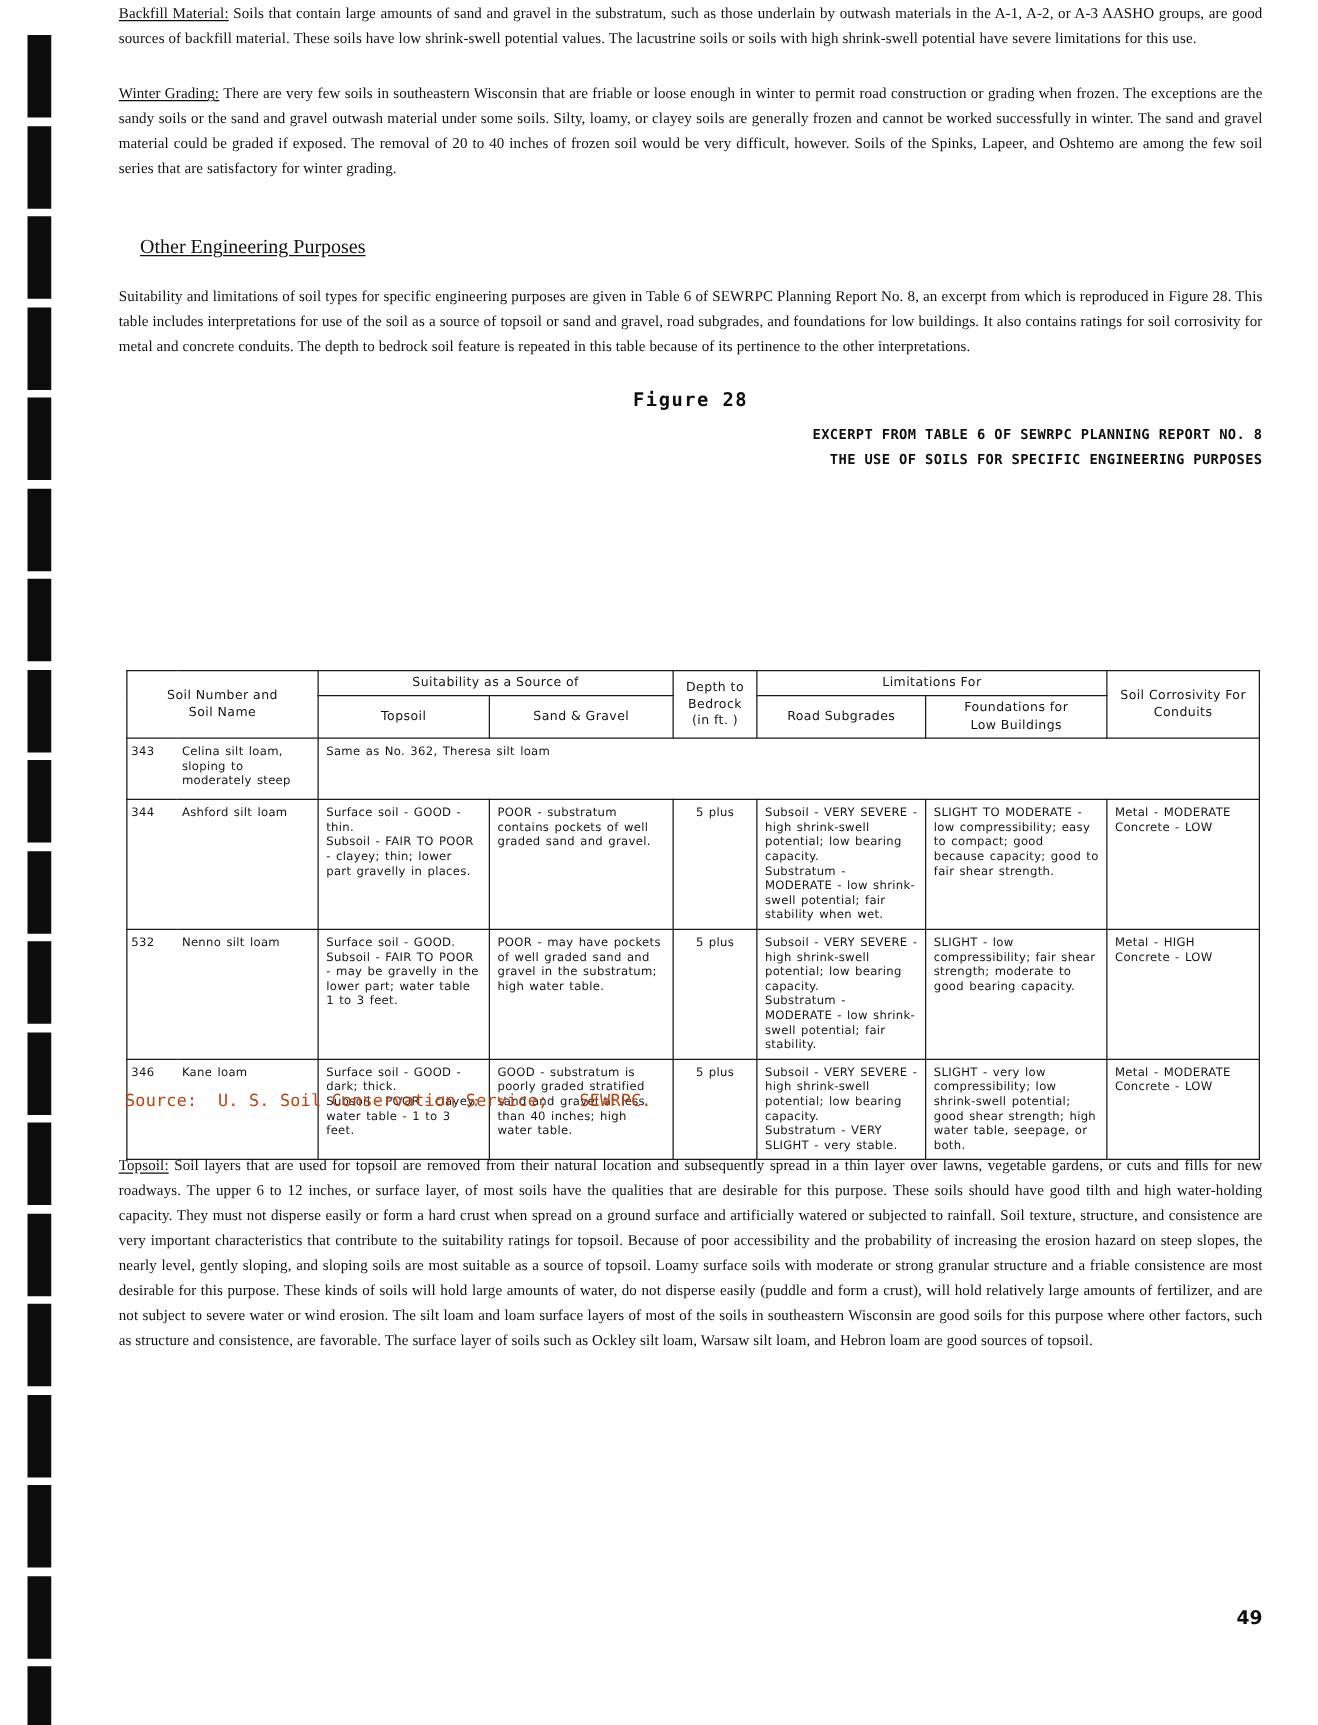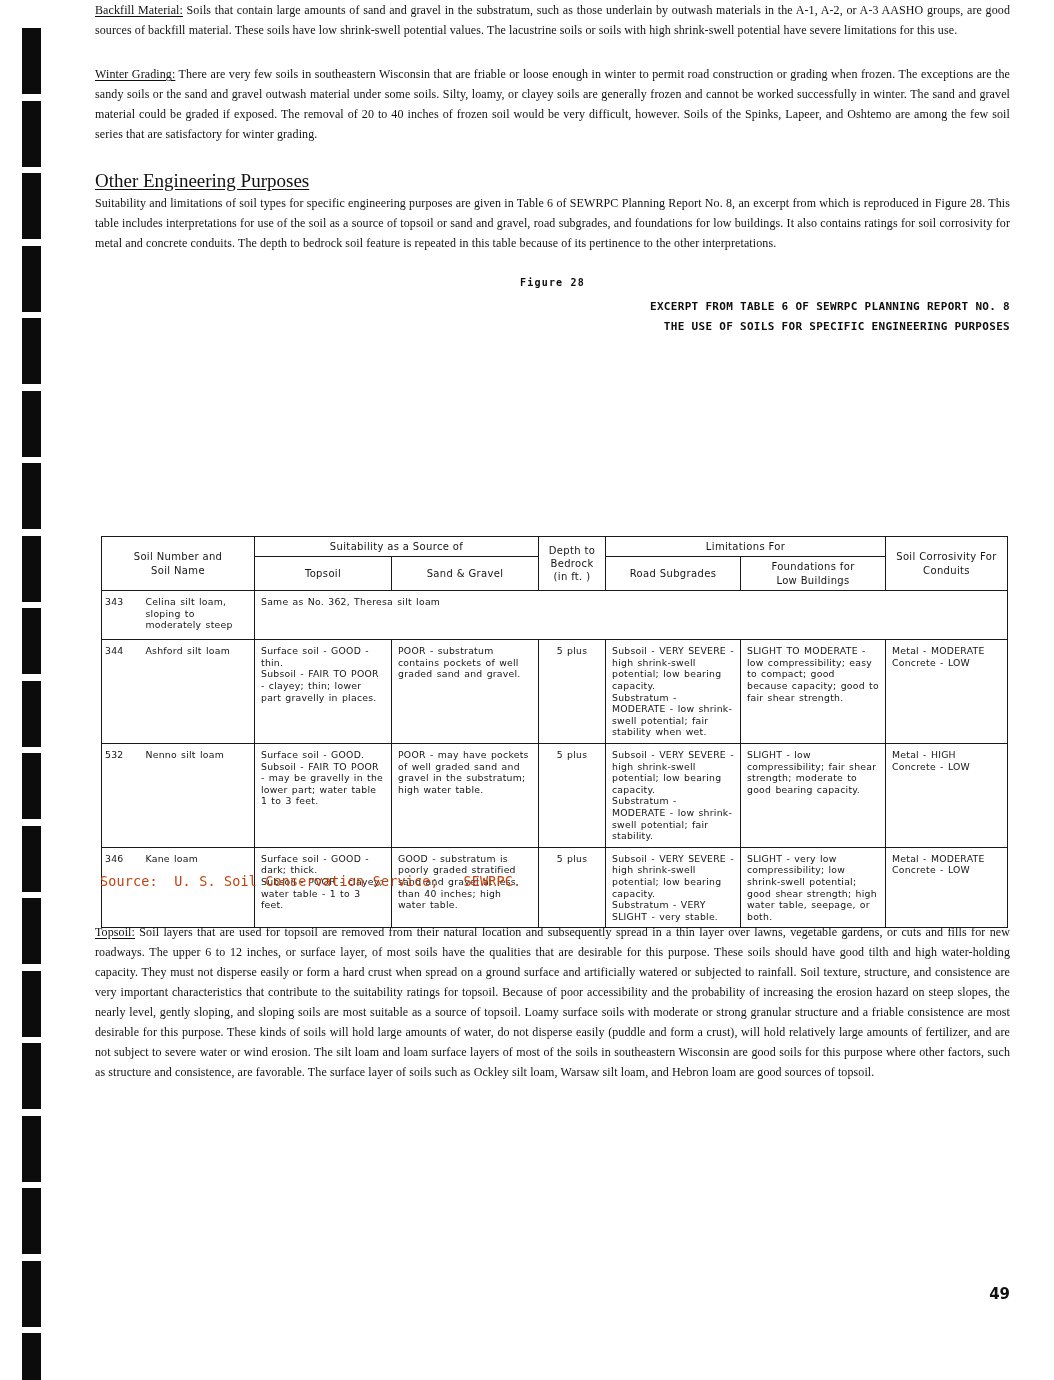--- a/index.html
+++ b/index.html
@@ -47,39 +47,39 @@
     text-align: justify;
     text-justify: inter-word;
     letter-spacing: 0.1px;
   }
   .para-gap { height: 24px; }
   .lead-in {
     text-decoration: underline;
     text-underline-offset: 2px;
   }
   h3.section-head {
-    margin: 0;
-    font-size: 19px;
+    margin: 17px;
+    font-size: 16px;
     line-height: 25.2px;
     font-weight: normal;
     text-decoration: underline;
     text-underline-offset: 2px;
     display: inline-block;
   }
 
   
   #figure-caption {
     margin-top: 24px;
     text-align: center;
     font-family: "DejaVu Sans Mono", "Liberation Mono", monospace;
     font-weight: bold;
     color: #0e0e0e;
   }
   #figure-number {
-    font-size: 10px;
+    font-size: 15px;
     letter-spacing: 1.2px;
     margin-bottom: 9px;
     text-align: center;
   }
   .caption-line {
     font-size: 11px;
     letter-spacing: 0.3px;
     line-height: 20px;
     text-align: right;
   }

